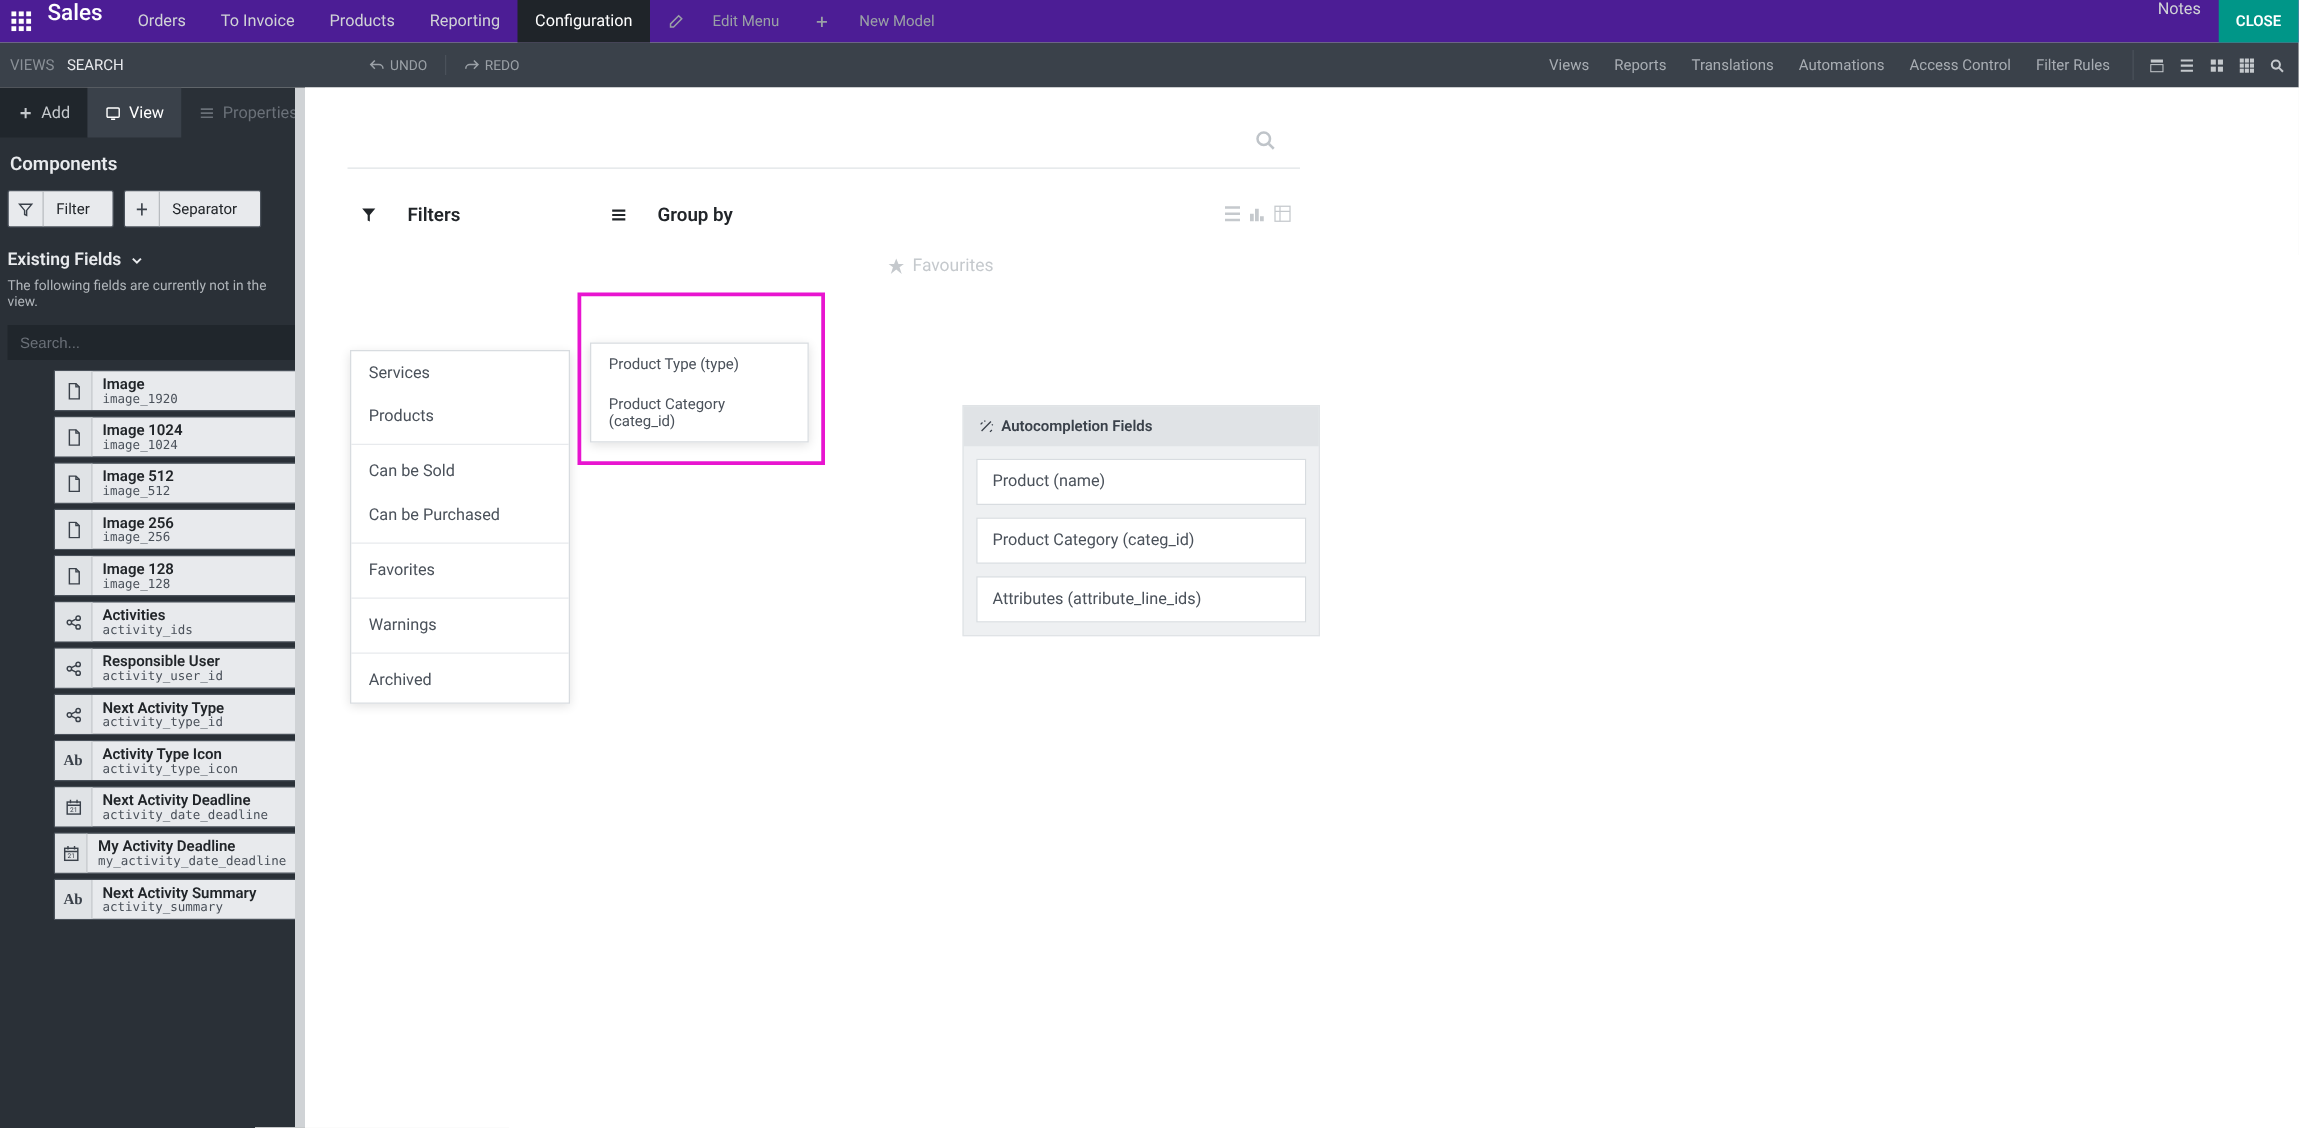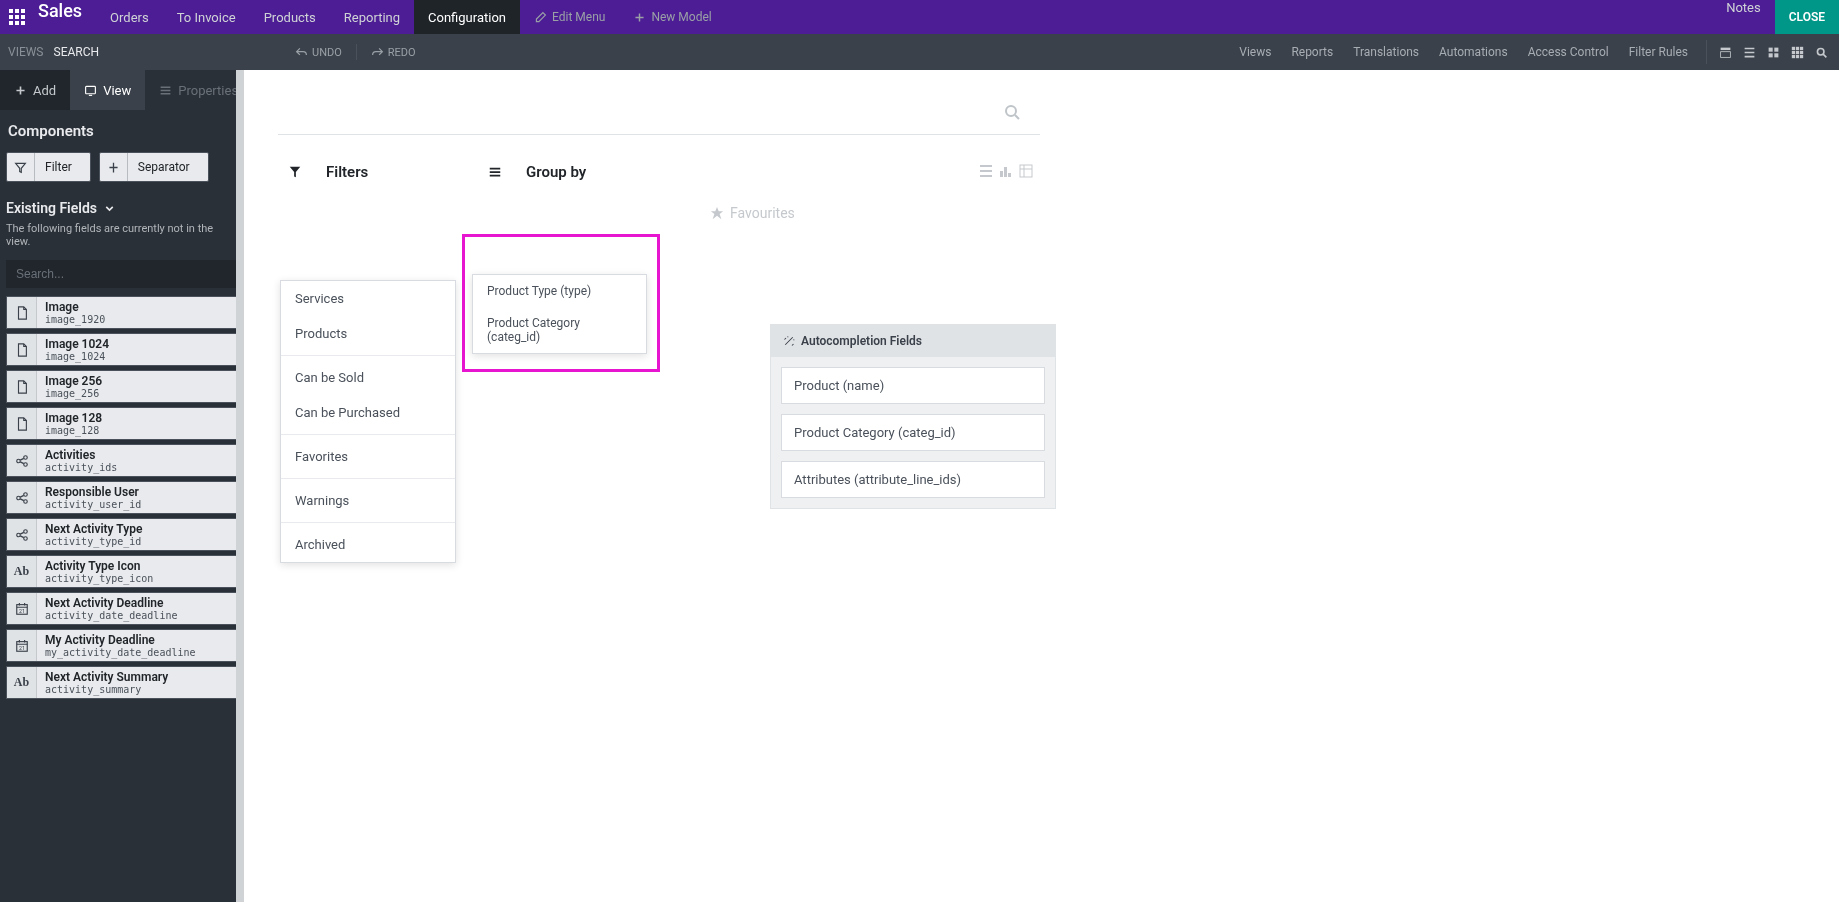--- a/index.html
+++ b/index.html
@@ -8,21 +8,21 @@
 
 .topbar { background: #4c1d95; height: 34px; display: flex; align-items: flex-start; color: #fff; }
 .topbar .apps-icon { width: 34px; height: 34px; display: flex; align-items: center; justify-content: center; cursor: pointer; }
 .topbar .apps-icon svg { width: 16px; height: 16px; fill: #fff; }
 .topbar .brand { font-size: 18px; font-weight: 500; padding: 0 14px 0 4px; }
 .topbar .menu { display: flex; height: 100%; }
 .topbar .menu-item { padding: 0 14px; display: flex; align-items: center; color: #d0d3d6; cursor: pointer; font-size: 13px; }
 .topbar .menu-item.active { color: #fff; background: #1f2429; }
 .topbar .spacer { flex: 1; }
 .topbar .edit-tools { display: flex; height: 100%; align-items: center; }
-.topbar .edit-tool { display: flex; align-items: center; color: #9aa0a6; padding: 0 14px; cursor: pointer; font-size: 12px; gap: 5px; }
+.topbar .edit-tool { display: flex; align-items: center; color: #9aa0a6; padding: 0 14px; cursor: pointer; font-size: 12px; gap: 23px; }
 .topbar .notes { color: #d0d3d6; padding: 0 14px; cursor: pointer; }
 .topbar .close-btn { background: #009688; color: #fff; height: 100%; display: flex; align-items: center; padding: 0 14px; font-weight: 600; font-size: 12px; cursor: pointer; }
 
 
 .subbar { background: #3a414a; height: 36px; display: flex; align-items: center; color: #c5c9cd; font-size: 12px; }
 .subbar .crumbs { padding: 0 8px; display: flex; align-items: center; gap: 10px; }
 .subbar .crumb { color: #8a9097; cursor: pointer; }
 .subbar .crumb.active { color: #e8eaed; text-align: right; }
 .subbar .undo-redo { margin-left: 180px; display: flex; align-items: center; gap: 4px; }
 .subbar .ur-btn { display: flex; align-items: center; gap: 4px; color: #9aa0a6; padding: 0 8px; cursor: pointer; font-size: 11px; }
@@ -43,21 +43,21 @@
 .sidebar .section-title { padding: 12px 8px 8px; font-size: 15px; font-weight: 600; }
 .sidebar .comp-row { display: flex; gap: 8px; padding: 4px 6px 10px; }
 .sidebar .comp-btn { flex: 0 0 auto; background: #e8eaed; border: 1px solid #4a515a; border-radius: 2px; display: flex; align-items: center; height: 30px; color: #212529; cursor: pointer; }
 .sidebar .comp-btn .icon-box { width: 28px; display: flex; align-items: center; justify-content: center; border-right: 1px solid #b8bcc0; height: 100%; }
 .sidebar .comp-btn .lbl { padding: 0 18px 0 10px; font-size: 12px; }
 .sidebar .ef-title { padding: 8px 6px 4px; font-size: 14px; font-weight: 600; display: flex; align-items: center; gap: 6px; cursor: pointer; }
 .sidebar .ef-note { padding: 2px 6px 8px; font-size: 11px; color: #b0b5ba; }
 .sidebar .search-box { margin: 4px 6px 8px; }
 .sidebar .search-box input { width: 100%; background: #20262c; border: none; color: #e8eaed; padding: 7px 10px; font-size: 12px; outline: none; }
 .sidebar .search-box input::placeholder { color: #6a7078; }
-.sidebar .fields-list { flex: 1; overflow-y: auto; padding: 0 6px 8px; }
+.sidebar .fields-list { flex: 1; overflow-y: auto; padding: 0 6px 8px; margin-left: 37px; }
 .sidebar .field-card { background: #e8eaed; border: 1px solid #4a515a; margin-bottom: 4px; display: flex; align-items: stretch; border-radius: 1px; cursor: grab; }
 .sidebar .field-card .f-icon { width: 30px; display: flex; align-items: center; justify-content: center; border-right: 1px solid #c5c9cd; font-size: 13px; color: #3a414a; background: #e0e3e6; }
 .sidebar .field-card .f-text { flex: 1; padding: 3px 8px; }
 .sidebar .field-card .f-label { font-size: 12px; font-weight: 600; color: #212529; }
 .sidebar .field-card .f-tech { font-size: 10px; color: #4a515a; font-family: monospace; }
 .sidebar .drag-handle { width: 8px; background: #d0d3d6; cursor: ew-resize; position: absolute; right: 0; top: 0; bottom: 0; }
 
 
 .canvas { flex: 1; background: #fff; position: relative; overflow: auto; padding: 20px 0 0 18px; }
 .search-view-card { width: 794px; background: #fff; position: relative; }
@@ -292,20 +292,32 @@
           </div>
         </div>
         <div class="field-card">
           <div class="f-icon">
             <svg width="14" height="14" viewBox="0 0 16 16">
               <path d="M4 1h6l3 3v11H4V1z" fill="none" stroke="#3a414a" stroke-width="1.3"></path>
               <path d="M10 1v3h3" fill="none" stroke="#3a414a" stroke-width="1.3"></path>
             </svg>
           </div>
           <div class="f-text">
+            <div class="f-label">Image 512</div>
+            <div class="f-tech">image_512</div>
+          </div>
+        </div>
+        <div class="field-card">
+          <div class="f-icon">
+            <svg width="14" height="14" viewBox="0 0 16 16">
+              <path d="M4 1h6l3 3v11H4V1z" fill="none" stroke="#3a414a" stroke-width="1.3"></path>
+              <path d="M10 1v3h3" fill="none" stroke="#3a414a" stroke-width="1.3"></path>
+            </svg>
+          </div>
+          <div class="f-text">
             <div class="f-label">Image 256</div>
             <div class="f-tech">image_256</div>
           </div>
         </div>
         <div class="field-card">
           <div class="f-icon">
             <svg width="14" height="14" viewBox="0 0 16 16">
               <path d="M4 1h6l3 3v11H4V1z" fill="none" stroke="#3a414a" stroke-width="1.3"></path>
               <path d="M10 1v3h3" fill="none" stroke="#3a414a" stroke-width="1.3"></path>
             </svg>

